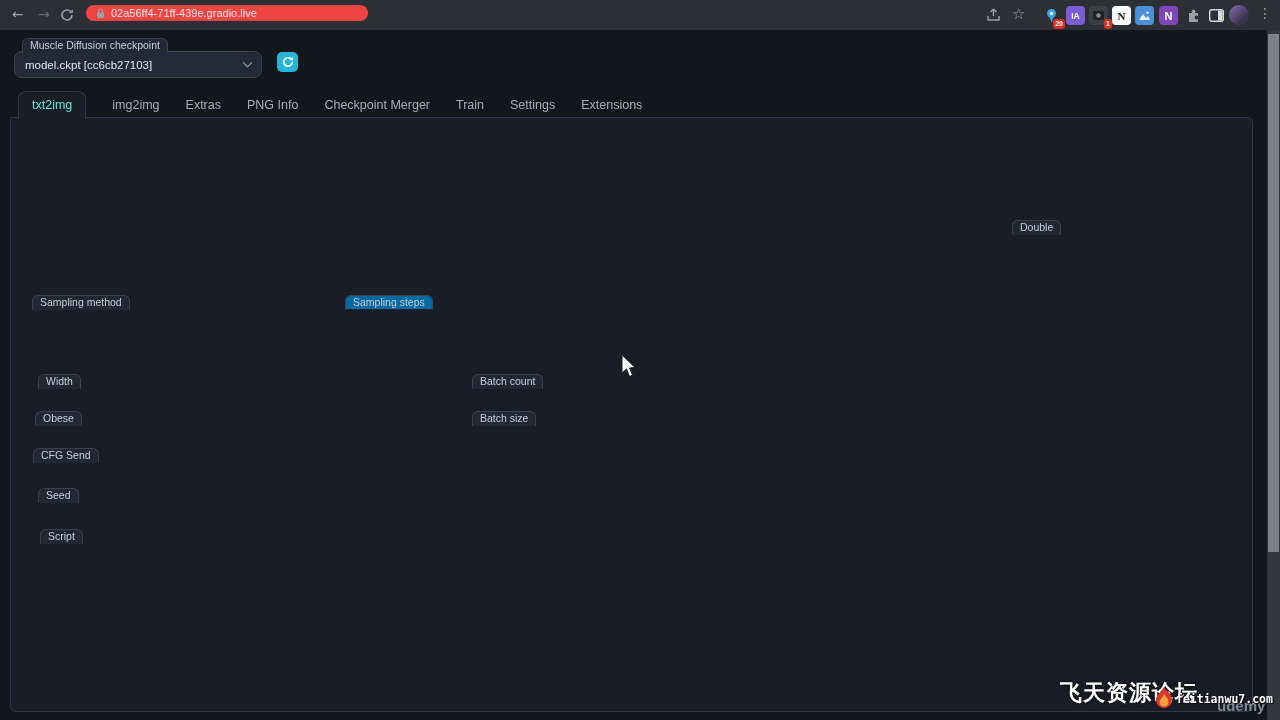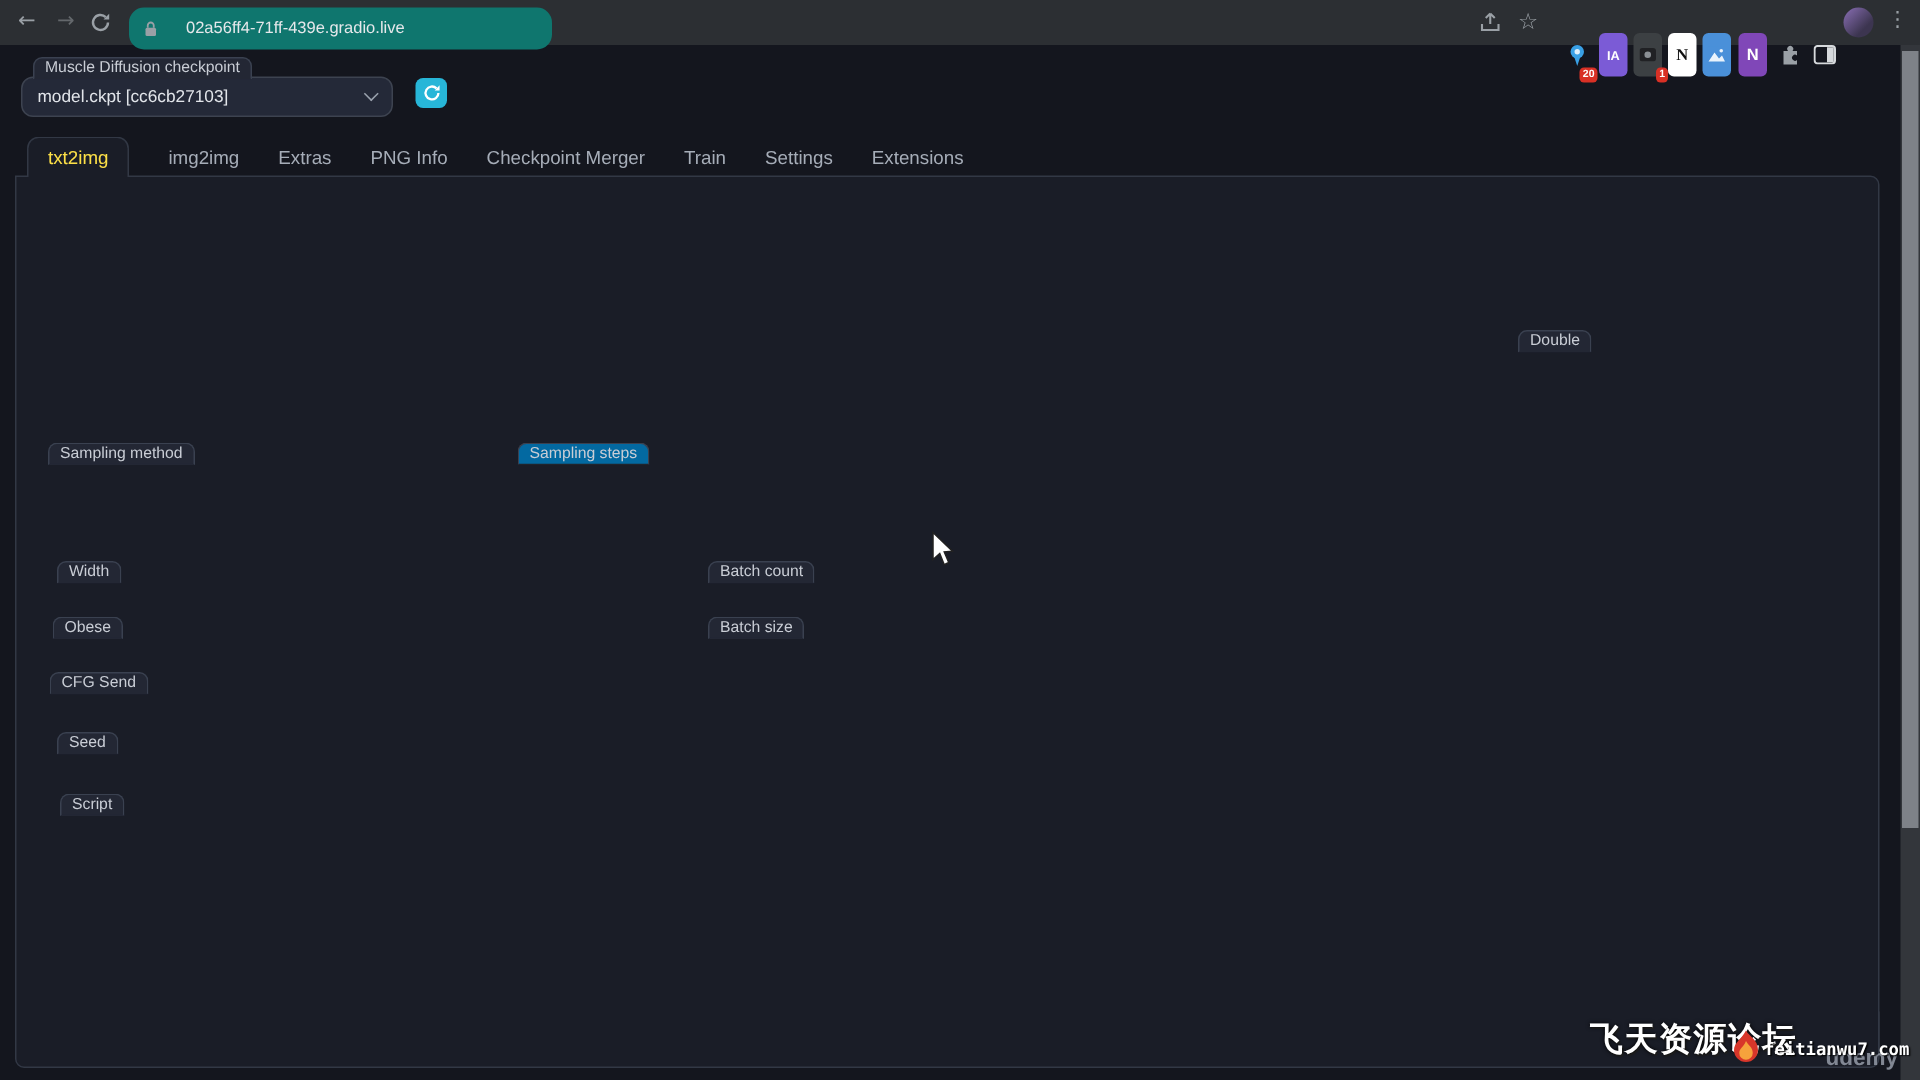--- a/index.html
+++ b/index.html
@@ -3,42 +3,42 @@
 <meta charset="utf-8">
 <style>
 *{box-sizing:border-box;margin:0;padding:0}
 html,body{width:1280px;height:720px;overflow:hidden;background:#000;font-family:"Liberation Sans",sans-serif}
 .screen{position:relative;width:1280px;height:720px;background:#14161e;overflow:hidden}
 .a{position:absolute}
 .g{font-family:"DejaVu Sans",sans-serif}
 
 .bbar{left:0;top:0;width:1280px;height:30px;background:#2c2f33}
 .navg{top:6px;font-size:14px;color:#9aa0a6}
-.url{left:86px;top:5px;width:282px;height:28px;background:#0f766e;border-radius:10px;display:flex;align-items:center;gap:19px;padding:0 10px;color:#e6e8eb;font-size:11px;white-space:nowrap}
-.ext{top:22px;width:19px;height:29px;border-radius:4px;display:flex;align-items:center;justify-content:center;font-size:8.5px;font-weight:bold}
+.url{left:86px;top:5px;width:282px;height:16px;background:#ef4444;border-radius:10px;display:flex;align-items:center;gap:6px;padding:0 10px;color:#e6e8eb;font-size:11px;white-space:nowrap}
+.ext{top:6px;width:19px;height:19px;border-radius:4px;display:flex;align-items:center;justify-content:center;font-size:8.5px;font-weight:bold}
 .badge{position:absolute;right:-4px;bottom:-4px;background:#d93025;color:#fff;font-size:7px;line-height:8px;padding:1px 2px;border-radius:3px;font-weight:bold}
 
 .sb-track{left:1267px;top:30px;width:13px;height:690px;background:#33363b}
 .sb-thumb{left:1268px;top:34px;width:11px;height:518px;background:#7e8288}
 
 .chip{position:absolute;height:15px;line-height:13px;padding:0 7px;background:#232734;border:1px solid #3a4150;border-bottom-color:#232734;border-radius:6px 6px 0 0;font-size:10.5px;color:#c9cdd5;z-index:3;white-space:nowrap}
 .select{position:absolute;background:#242938;border:1px solid #3d4350;border-radius:8px;color:#e2e5ea;font-size:11.5px;display:flex;align-items:center;justify-content:space-between;padding:0 10px}
 .chev{width:7px;height:7px;border-right:1.5px solid #9aa2ae;border-bottom:1.5px solid #9aa2ae;transform:rotate(45deg);margin-top:-4px}
 .tarea{position:absolute;background:#252a37;border:1px solid #3d4351;border-radius:8px;color:#e2e5ea;font-size:10.5px;line-height:1.5;padding:6px 8px;overflow:hidden}
 .counter{position:absolute;width:170px;text-align:right;font-size:10px;color:#9aa2ac}
 .numbox{position:absolute;width:54px;height:19px;background:#262b37;border:1px solid #3d4350;border-radius:6px;color:#e2e5ea;font-size:11px;text-align:center;line-height:17px}
 .slider{position:absolute;height:4px;background:#5a5f6a;border-radius:2px}
 .slider .fill{position:absolute;left:0;top:0;height:100%;background:#a9c3ec;border-radius:2px}
 .slider .knob{position:absolute;top:50%;transform:translate(-50%,-50%);width:13px;height:13px;border-radius:50%;background:#b9cef3}
 .cbchip{position:absolute;height:18px;display:flex;align-items:center;gap:5px;padding:0 7px;background:#20242c;border:1px solid #343b49;border-radius:5px;font-size:10.5px;color:#ccd1d9}
 .cbbox{width:11px;height:11px;background:#1a1e28;border:1px solid #4a5160;border-radius:2px;flex:0 0 auto}
 .btn{position:absolute;background:#3e4450;border-radius:8px;color:#d6dae0;display:flex;align-items:center;justify-content:center;text-align:center}
 .tabs{left:18px;top:90px;height:28px;display:flex;align-items:flex-end;gap:26px;font-size:12.5px;color:#a6adb8;z-index:2}
 .tab{padding:6px 0;cursor:default}
-.tab.sel{padding:6px 13px;background:#1a1d27;border:1px solid #323845;border-bottom:none;border-radius:8px 8px 0 0;color:#fde047}
+.tab.sel{padding:6px 13px;background:#1a1d27;border:1px solid #323845;border-bottom:none;border-radius:8px 8px 0 0;color:#5eead4}
 .panel{left:10px;top:117px;width:1243px;height:595px;background:#1a1d27;border:1px solid #323845;border-radius:0 6px 6px 6px;z-index:1}
 .wait{left:645px;top:294px;width:600px;height:17px;background:#2c3140;border-radius:3px;color:#c9cdd6;font-size:11.5px;font-weight:bold;line-height:17px;padding-left:6px}
 .gallery{left:645px;top:315px;width:600px;height:343px;background:#121419;border:1px solid #333947;border-radius:4px}
 .wmforum{left:1060px;top:678px;font-size:22px;font-weight:bold;color:#fff;letter-spacing:1px;text-shadow:0 0 3px #000,1px 1px 0 #222;z-index:9;font-family:"DejaVu Sans",sans-serif}
 .wmsite{left:1176px;top:692px;font-size:11.5px;font-weight:bold;color:#fff;text-shadow:1px 1px 1px #000;z-index:9;font-family:"DejaVu Sans Mono",monospace}
 .wmbrand{left:1217px;top:697px;font-size:15px;font-weight:bold;color:#8e94a0;z-index:8;opacity:.9}
 .thumbwrap{left:921px;top:618px;width:39px;height:26px;border:2px solid #8fa0b5;border-radius:2px;overflow:hidden;background:#1a1d24}
 .thumbwrap svg{transform:scale(0.082);transform-origin:0 0}
 </style>
 </head>

